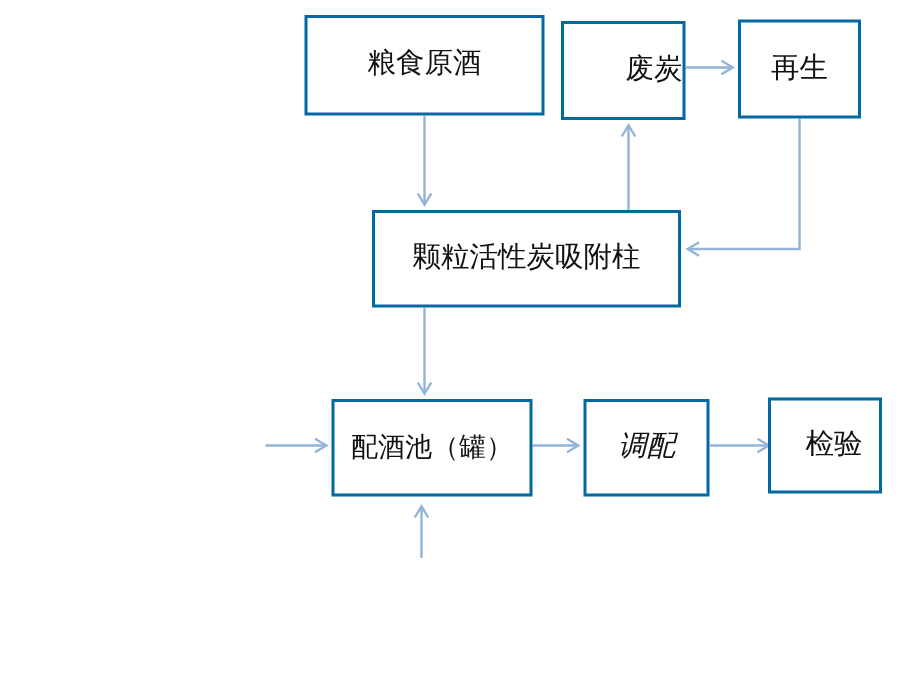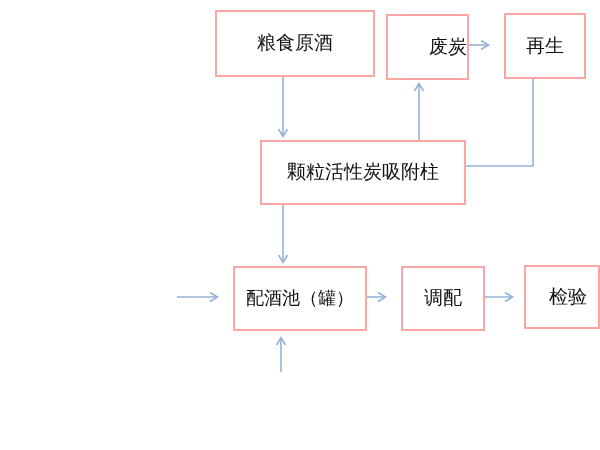--- a/index.html
+++ b/index.html
@@ -12,39 +12,38 @@
     overflow: hidden;
   }
   #connectors {
     position: absolute;
     left: 0; top: 0;
     width: 600px; height: 450px;
   }
   .node {
     position: absolute;
     box-sizing: border-box;
-    border: 2px solid #fca5a5;
+    border: 2px solid #0369a1;
     background: #ffffff;
     display: flex;
     align-items: center;
     justify-content: center;
     text-align: center;
     color: #111111;
     font-size: 19px;
     line-height: 1.1;
     white-space: nowrap;
-    margin-left: 12px;
   }
   .n-grain  { left: 203px; top: 10px;  width: 160px; height: 67px; }
   .n-waste  { left: 374px; top: 14px;  width: 83px;  height: 66px; justify-content: flex-end; }
   .n-regen  { left: 492px; top: 13px;  width: 82px;  height: 66px; text-align: right; }
   .n-column { left: 248px; top: 140px; width: 206px; height: 65px; }
   .n-alcohol{ left: 8px;   top: 264px; width: 169px; height: 64px; }
   .n-tank   { left: 221px; top: 266px; width: 134px; height: 65px; font-size: 18px; }
-  .n-blend  { left: 389px; top: 266px; width: 84px;  height: 65px; }
+  .n-blend  { left: 389px; top: 266px; width: 84px;  height: 65px; font-style: italic; }
   .n-inspect{ left: 512px; top: 265px; width: 76px;  height: 64px; padding-left: 12px; }
   .n-water  { left: 231px; top: 374px; width: 100px; height: 65px; }
 </style>
 </head>
 <body>
 
 <div id="canvas">
 
   <svg id="connectors" width="600" height="450" viewBox="0 0 600 450">
     <defs>

